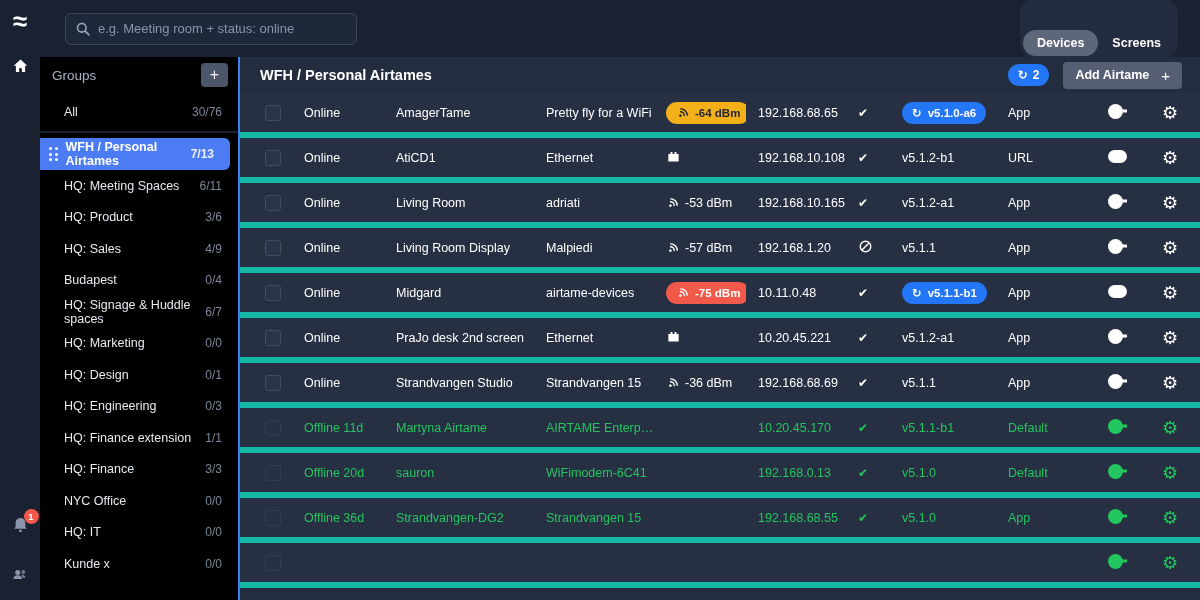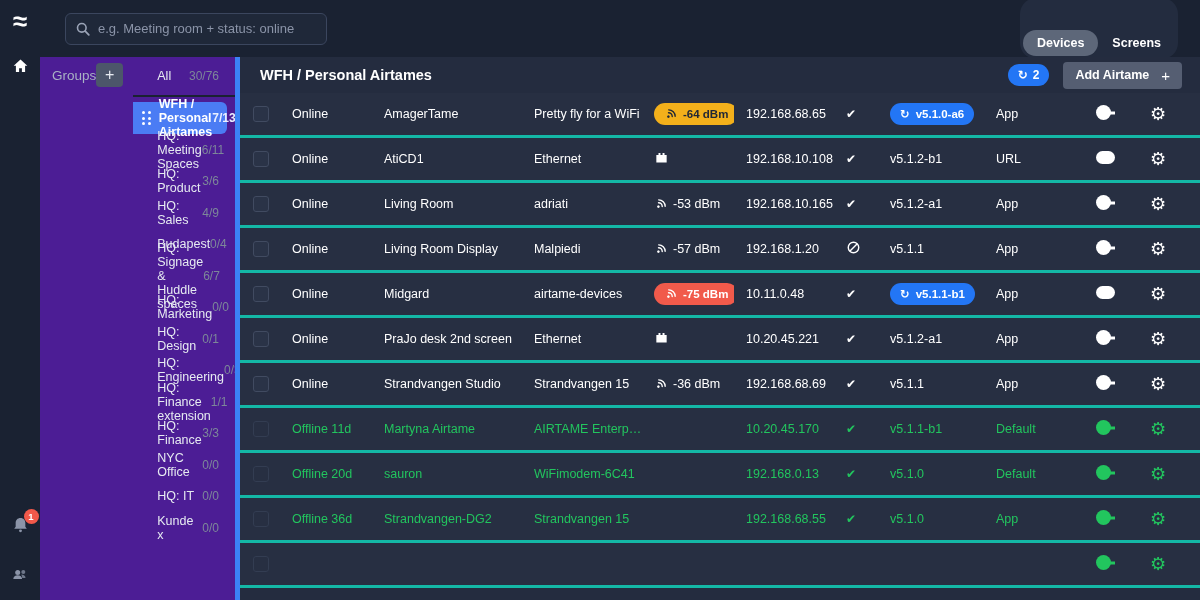--- a/index.html
+++ b/index.html
@@ -19,35 +19,35 @@
   .notif-badge { position:absolute; top:-7px; right:-9px; background:#f1594a; color:#fff;
     width:15px; height:15px; border-radius:50%; font-size:9.5px; font-weight:700;
     display:flex; align-items:center; justify-content:center; }
 
   .right { flex:1; display:flex; flex-direction:column; min-width:0; }
 
   
   .topbar { height:57px; background:#1a2232; display:flex; align-items:center; flex-shrink:0; }
   .search-wrap { position:relative; margin-left:25px; }
   .search-icon { position:absolute; left:10px; top:8px; color:#9aa3b6; }
-  .search-input { width:262px; height:32px; background:#1f2839; border:1px solid #3b465e; border-radius:6px;
+  .search-input { width:292px; height:32px; background:#1f2839; border:1px solid #3b465e; border-radius:6px;
     color:#c6cdda; font-size:13px; padding:0 10px 0 32px; outline:none;
     font-family:"Liberation Sans","DejaVu Sans",sans-serif; }
   .search-input::placeholder { color:#8b94a8; }
   .toggle { margin-left:auto; margin-right:22px; background:#232c3f; border-radius:16px; padding:3px; display:flex; }
   .toggle-btn { height:26px; padding:0 14px; border-radius:13px; border:none; background:transparent;
     color:#fff; font-size:12.5px; font-weight:700; cursor:pointer; display:flex; align-items:center;
     font-family:inherit;margin-top:29px; }
   .toggle-btn.active { background:#5d6779; }
 
   .content { flex:1; display:flex; min-height:0; }
 
   
-  .groups-panel { width:200px; flex-shrink:0; background:#4c1d95; border-right:5px solid #3b82f6;
-    display:flex; flex-direction:row; overflow:hidden; }
+  .groups-panel { width:200px; flex-shrink:0; background:#000000; border-right:2px solid #3b82f6;
+    display:flex; flex-direction:column; overflow:hidden; }
   .groups-header { height:36px; display:flex; align-items:center; justify-content:space-between;
     padding:0 10px 0 12px; flex-shrink:0; }
   .groups-title { color:#a9b2c4; font-size:13.5px; }
   .add-group { width:27px; height:24px; background:#4c566a; border:none; border-radius:4px; color:#e8ecf3;
     font-size:16px; line-height:1; cursor:pointer; font-family:inherit; }
   .group-list { flex:1; overflow:hidden; }
   .group-item { height:31.5px; display:flex; align-items:center; justify-content:space-between;
     padding:0 16px 0 24px; font-size:12.5px; color:#e6eaf1; cursor:pointer; }
   .group-item .count { color:#7d8799; font-size:12px; }
   .group-item.all { height:40px; border-bottom:2px solid #1a2232; margin-bottom:5px; font-weight:400; }
@@ -72,21 +72,21 @@
     cursor:pointer; font-family:inherit; }
   .add-airtame .plus { font-size:15px; font-weight:400; }
 
   
   .table { flex:1; overflow:hidden; display:flex; flex-direction:column; }
   .thead, .row { display:grid;
     grid-template-columns:40px 92px 150px 120px 92px 100px 44px 106px 100px 58px 1fr;
     align-items:center; }
   .thead { height:42px; background:#222a3c; color:#99a2b5; font-size:12.5px;
     border-bottom:2px solid #1a2232; flex-shrink:0; }
-  .row { height:45px; background:#272f42; border-bottom:3px solid #14b8a6; color:#fff; font-size:12.5px; }
+  .row { height:45px; background:#272f42; border-bottom:6px solid #14b8a6; color:#fff; font-size:12.5px;padding-left:12px; }
   .cell { padding-left:12px; white-space:nowrap; overflow:hidden; text-overflow:ellipsis; }
   .c-cb { padding-left:13px; }
   .cb { display:inline-block; width:16px; height:16px; border-radius:3px; background:#2a3347;
     border:1.5px solid #414b61; cursor:pointer; vertical-align:middle; }
   .row.offline { color:#22c55e; }
   .row.offline .cb { border-color:#333d52; background:#272f42; }
   .sort-caret { display:inline-block; width:0; height:0; border-left:4px solid transparent;
     border-right:4px solid transparent; border-top:5px solid #99a2b5; margin-left:6px; vertical-align:middle; }
   .kebab { font-size:14px; font-weight:700; cursor:pointer; }
 

